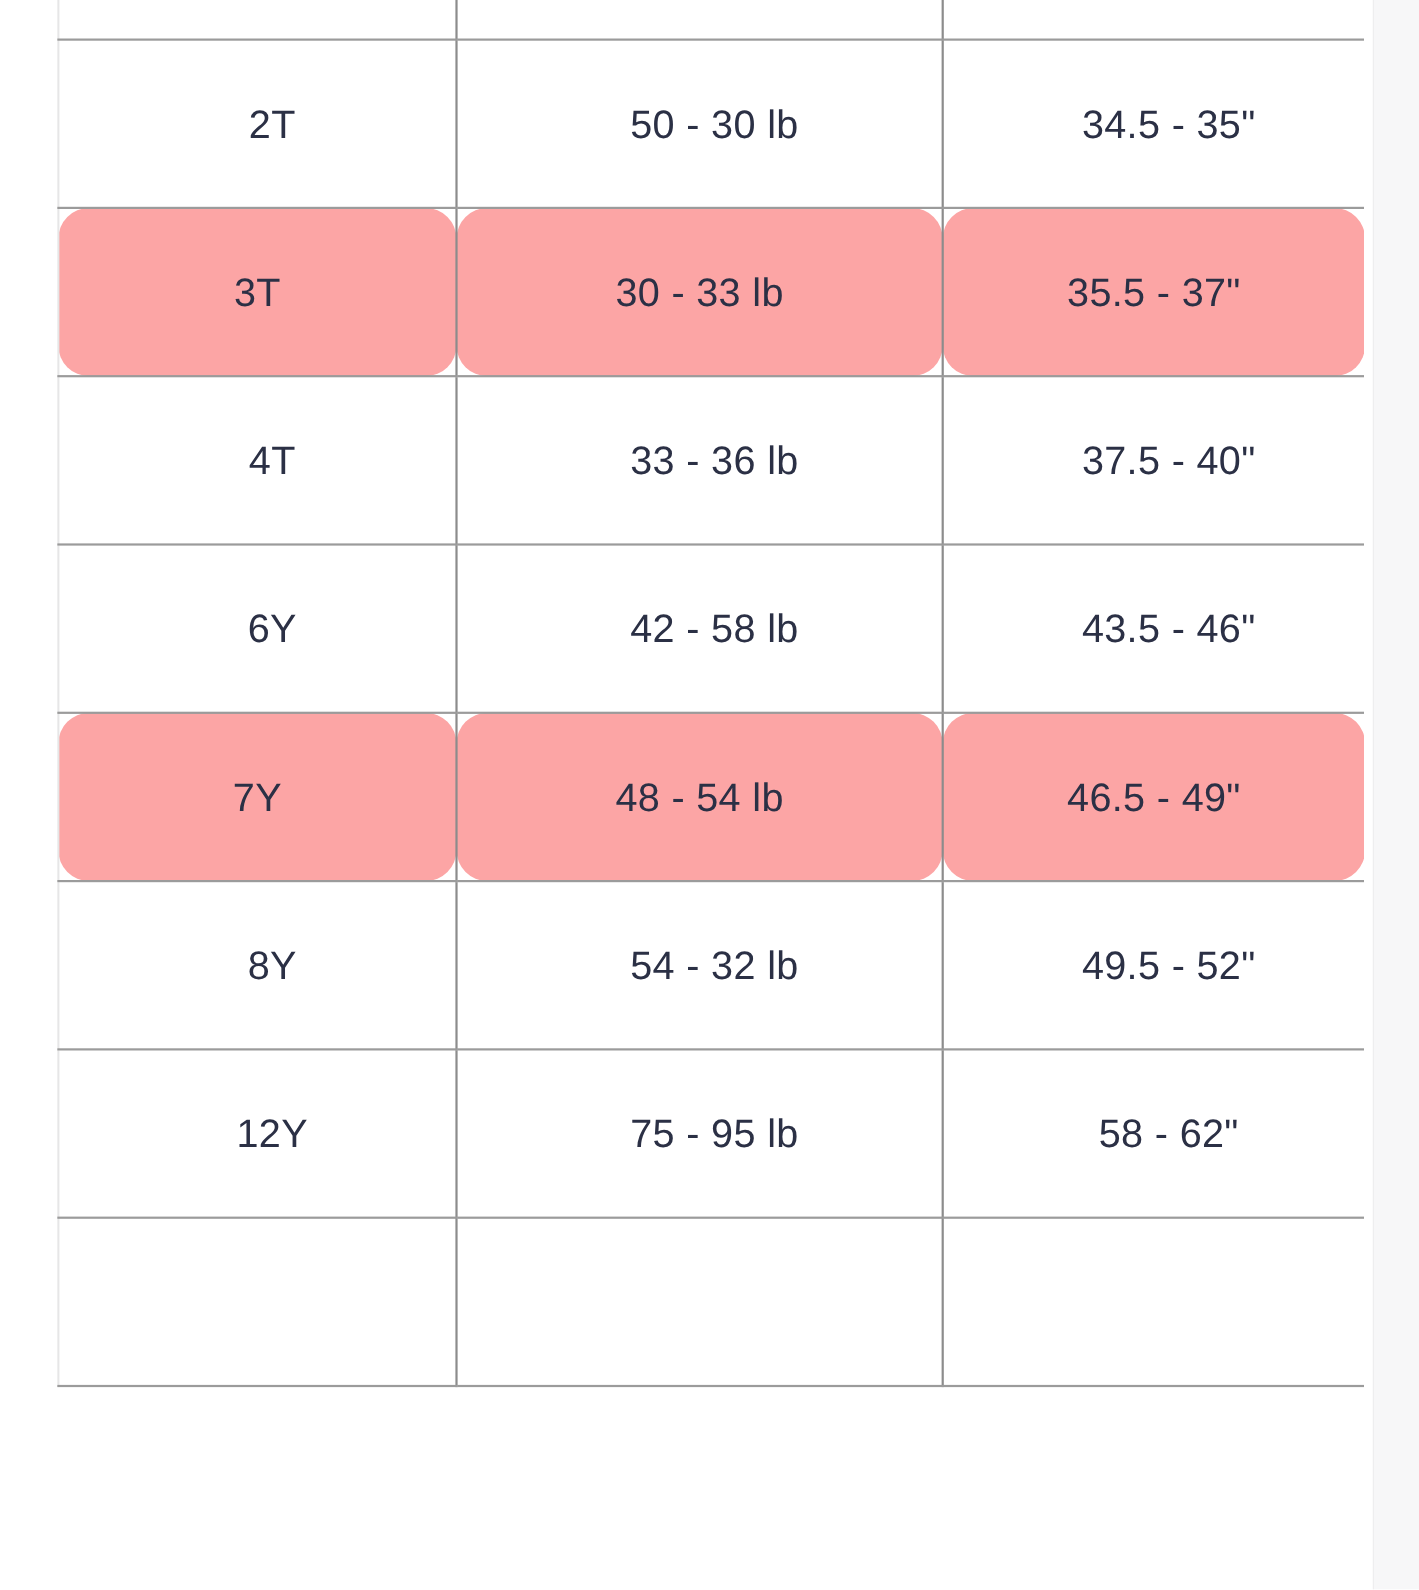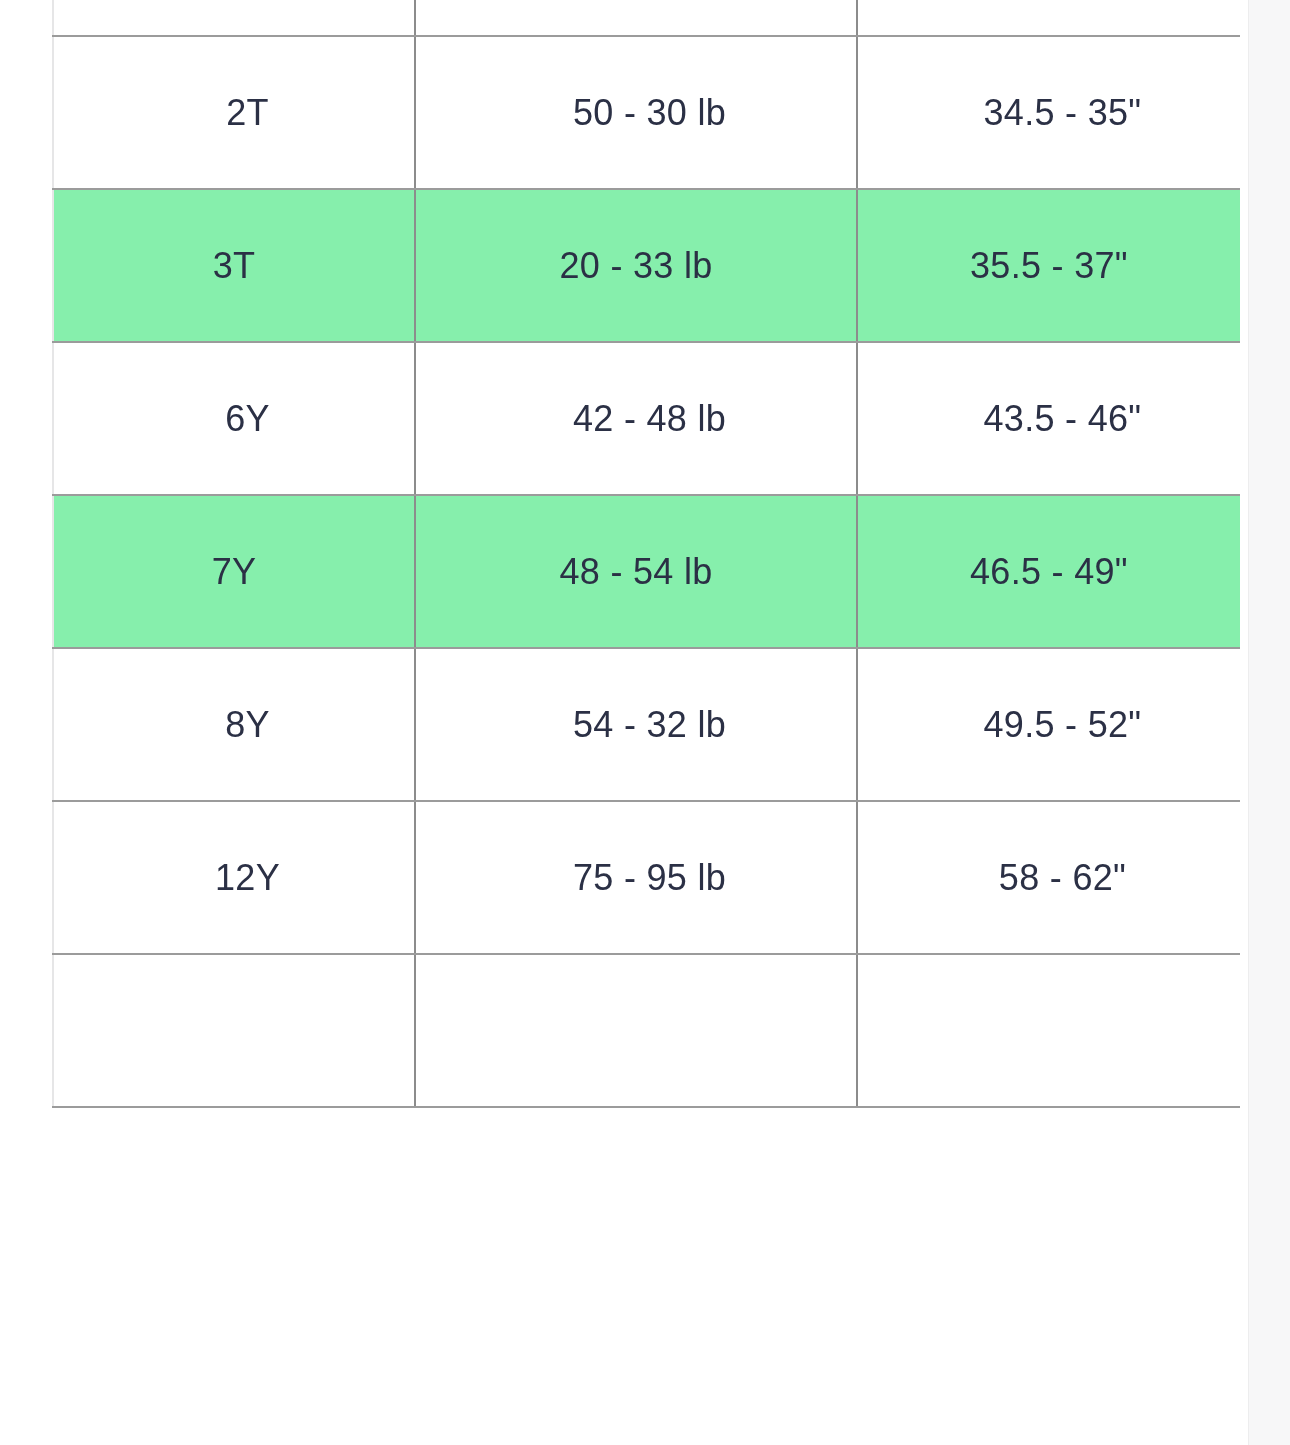--- a/index.html
+++ b/index.html
@@ -79,21 +79,21 @@
     border-left: 2px solid #8c8c8c;
     border-right: 2px solid #8c8c8c;
     white-space: nowrap;
   }
 
   
   table.size-chart td.edge-left  { border-left: 2px solid #e6e6e7; }
   table.size-chart td.edge-right { border-right: 2px solid #e6e6e7; }
 
   table.size-chart tr.row-white td { background: #ffffff; padding-left: 28px; }
-  table.size-chart tr.row-grey  td { background: #86efac; }
+  table.size-chart tr.row-grey  td { background: #fca5a5; border-radius: 28px; }
 
   
   table.size-chart tr.row-white + tr.row-white td { border-top-color: #d8d8d9; }
 </style>
 </head>
 <body>
 
 <div id="page">
 
   <div class="right-gutter"></div>
@@ -115,29 +115,34 @@
         </tr>
 
         <tr class="row-white">
           <td class="edge-left">2T</td>
           <td>50 - 30 lb</td>
           <td class="edge-right">34.5 - 35"</td>
         </tr>
 
         <tr class="row-grey">
           <td class="edge-left">3T</td>
-          <td>20 - 33 lb</td>
+          <td>30 - 33 lb</td>
           <td class="edge-right">35.5 - 37"</td>
         </tr>
 
+        <tr class="row-white">
+          <td class="edge-left">4T</td>
+          <td>33 - 36 lb</td>
+          <td class="edge-right">37.5 - 40"</td>
+        </tr>
 
 
         <tr class="row-white">
           <td class="edge-left">6Y</td>
-          <td>42 - 48 lb</td>
+          <td>42 - 58 lb</td>
           <td class="edge-right">43.5 - 46"</td>
         </tr>
 
         <tr class="row-grey">
           <td class="edge-left">7Y</td>
           <td>48 - 54 lb</td>
           <td class="edge-right">46.5 - 49"</td>
         </tr>
 
         <tr class="row-white">

